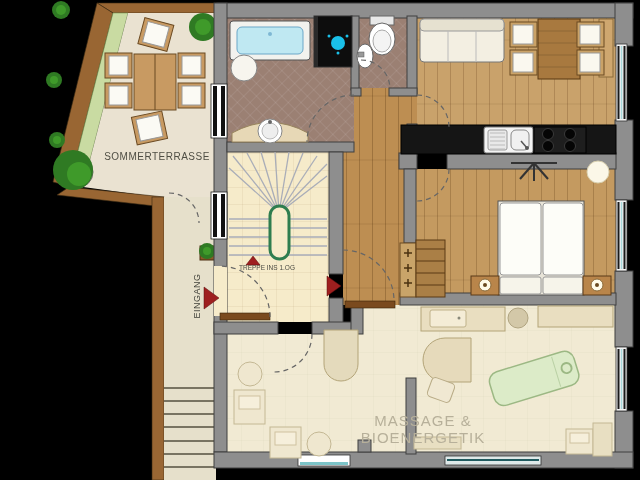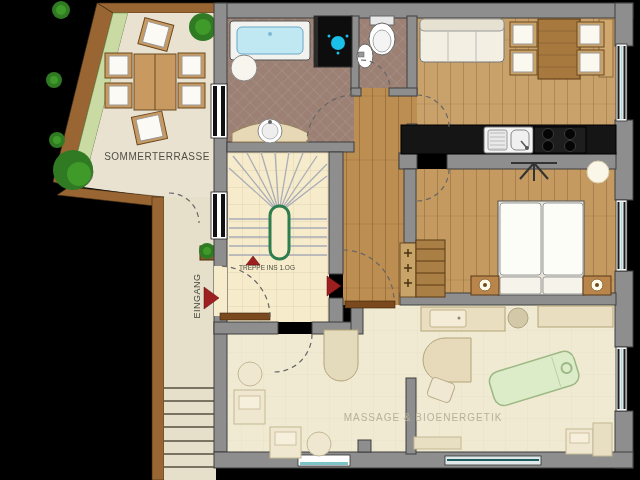--- a/index.html
+++ b/index.html
@@ -4,21 +4,21 @@
 <style>
   html,body{margin:0;padding:0;background:#000;}
   .canvas{position:relative;width:632px;height:480px;background:#000;overflow:hidden;
           font-family:"Liberation Sans", sans-serif;margin-left:21px;}
   .canvas svg{position:absolute;left:0;top:0;}
   .lbl{position:absolute;text-align:center;pointer-events:none;}
   .lbl-terrace{left:76px;top:151px;width:120px;font-size:10px;letter-spacing:.5px;color:#4f4e44;}
   .lbl-entrance{left:141px;top:291px;width:70px;font-size:9px;letter-spacing:.5px;color:#3f3f38;
                 transform:rotate(-90deg);}
   .lbl-stairs{left:206px;top:264px;width:80px;font-size:6.5px;color:#4a4a42;}
-  .lbl-massage{left:312px;top:412px;width:180px;font-size:10px;letter-spacing:1px;color:#b7b09a;}
+  .lbl-massage{left:312px;top:412px;width:180px;font-size:15px;letter-spacing:1px;color:#b7b09a;}
 </style>
 </head>
 <body>
 
 <div class="canvas">
 <svg width="640" height="480" viewBox="0 0 640 480">
   <defs>
     <pattern id="bathpat" width="9" height="9" patternUnits="userSpaceOnUse" patternTransform="rotate(45)">
       <rect width="9" height="9" fill="#9b8073"></rect>
       <path d="M0,0H9 M0,0V9" stroke="rgba(255,255,255,0.16)" stroke-width="1"></path>

